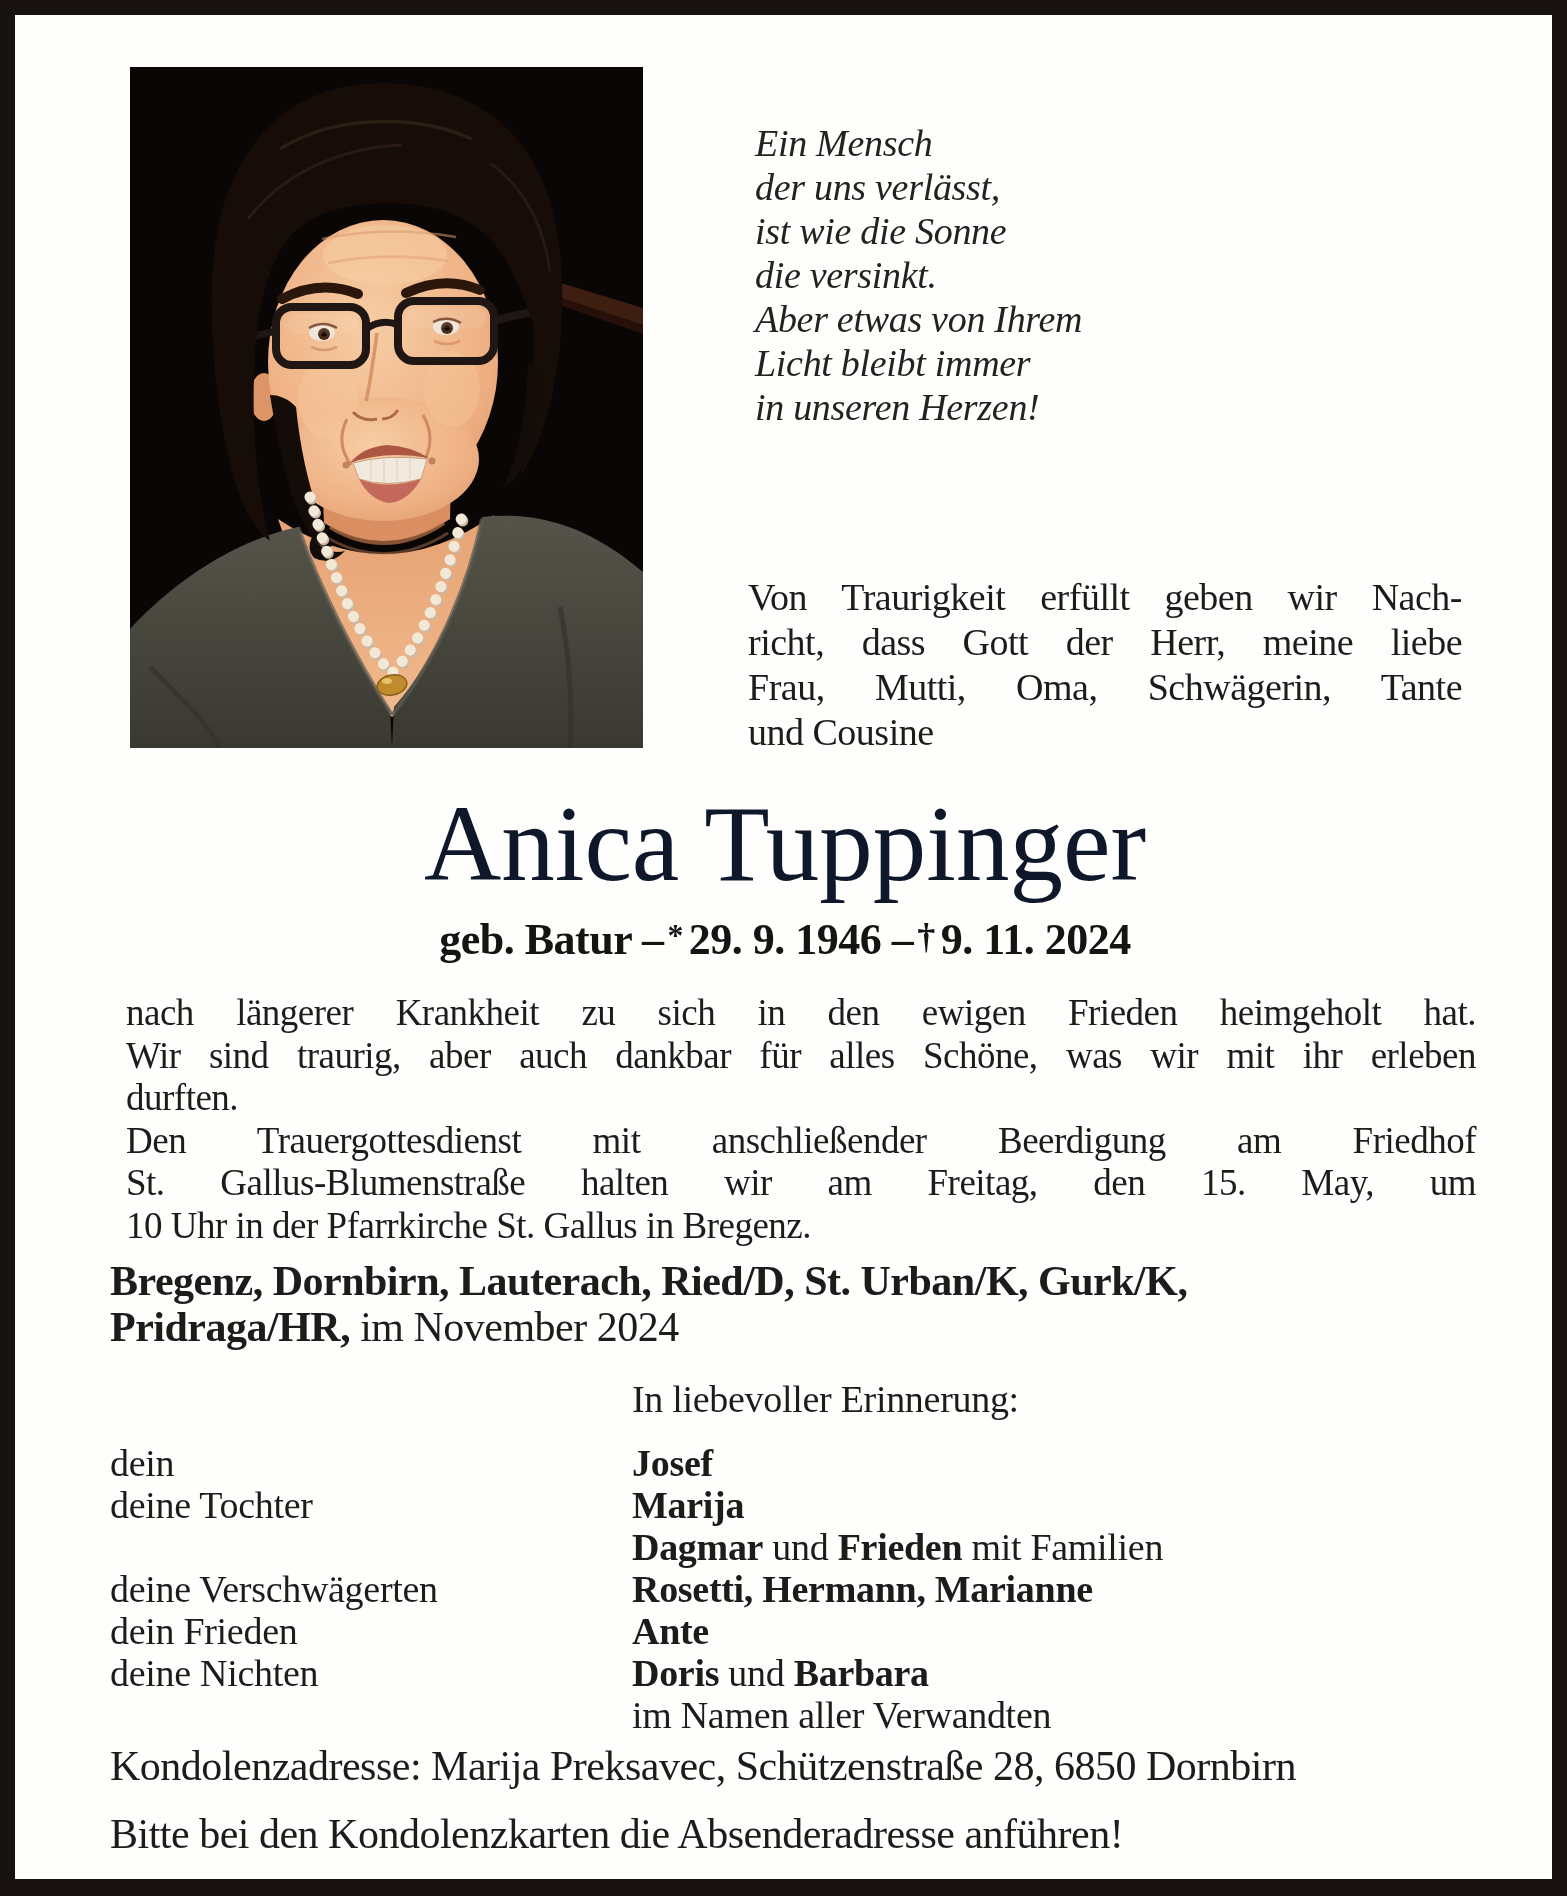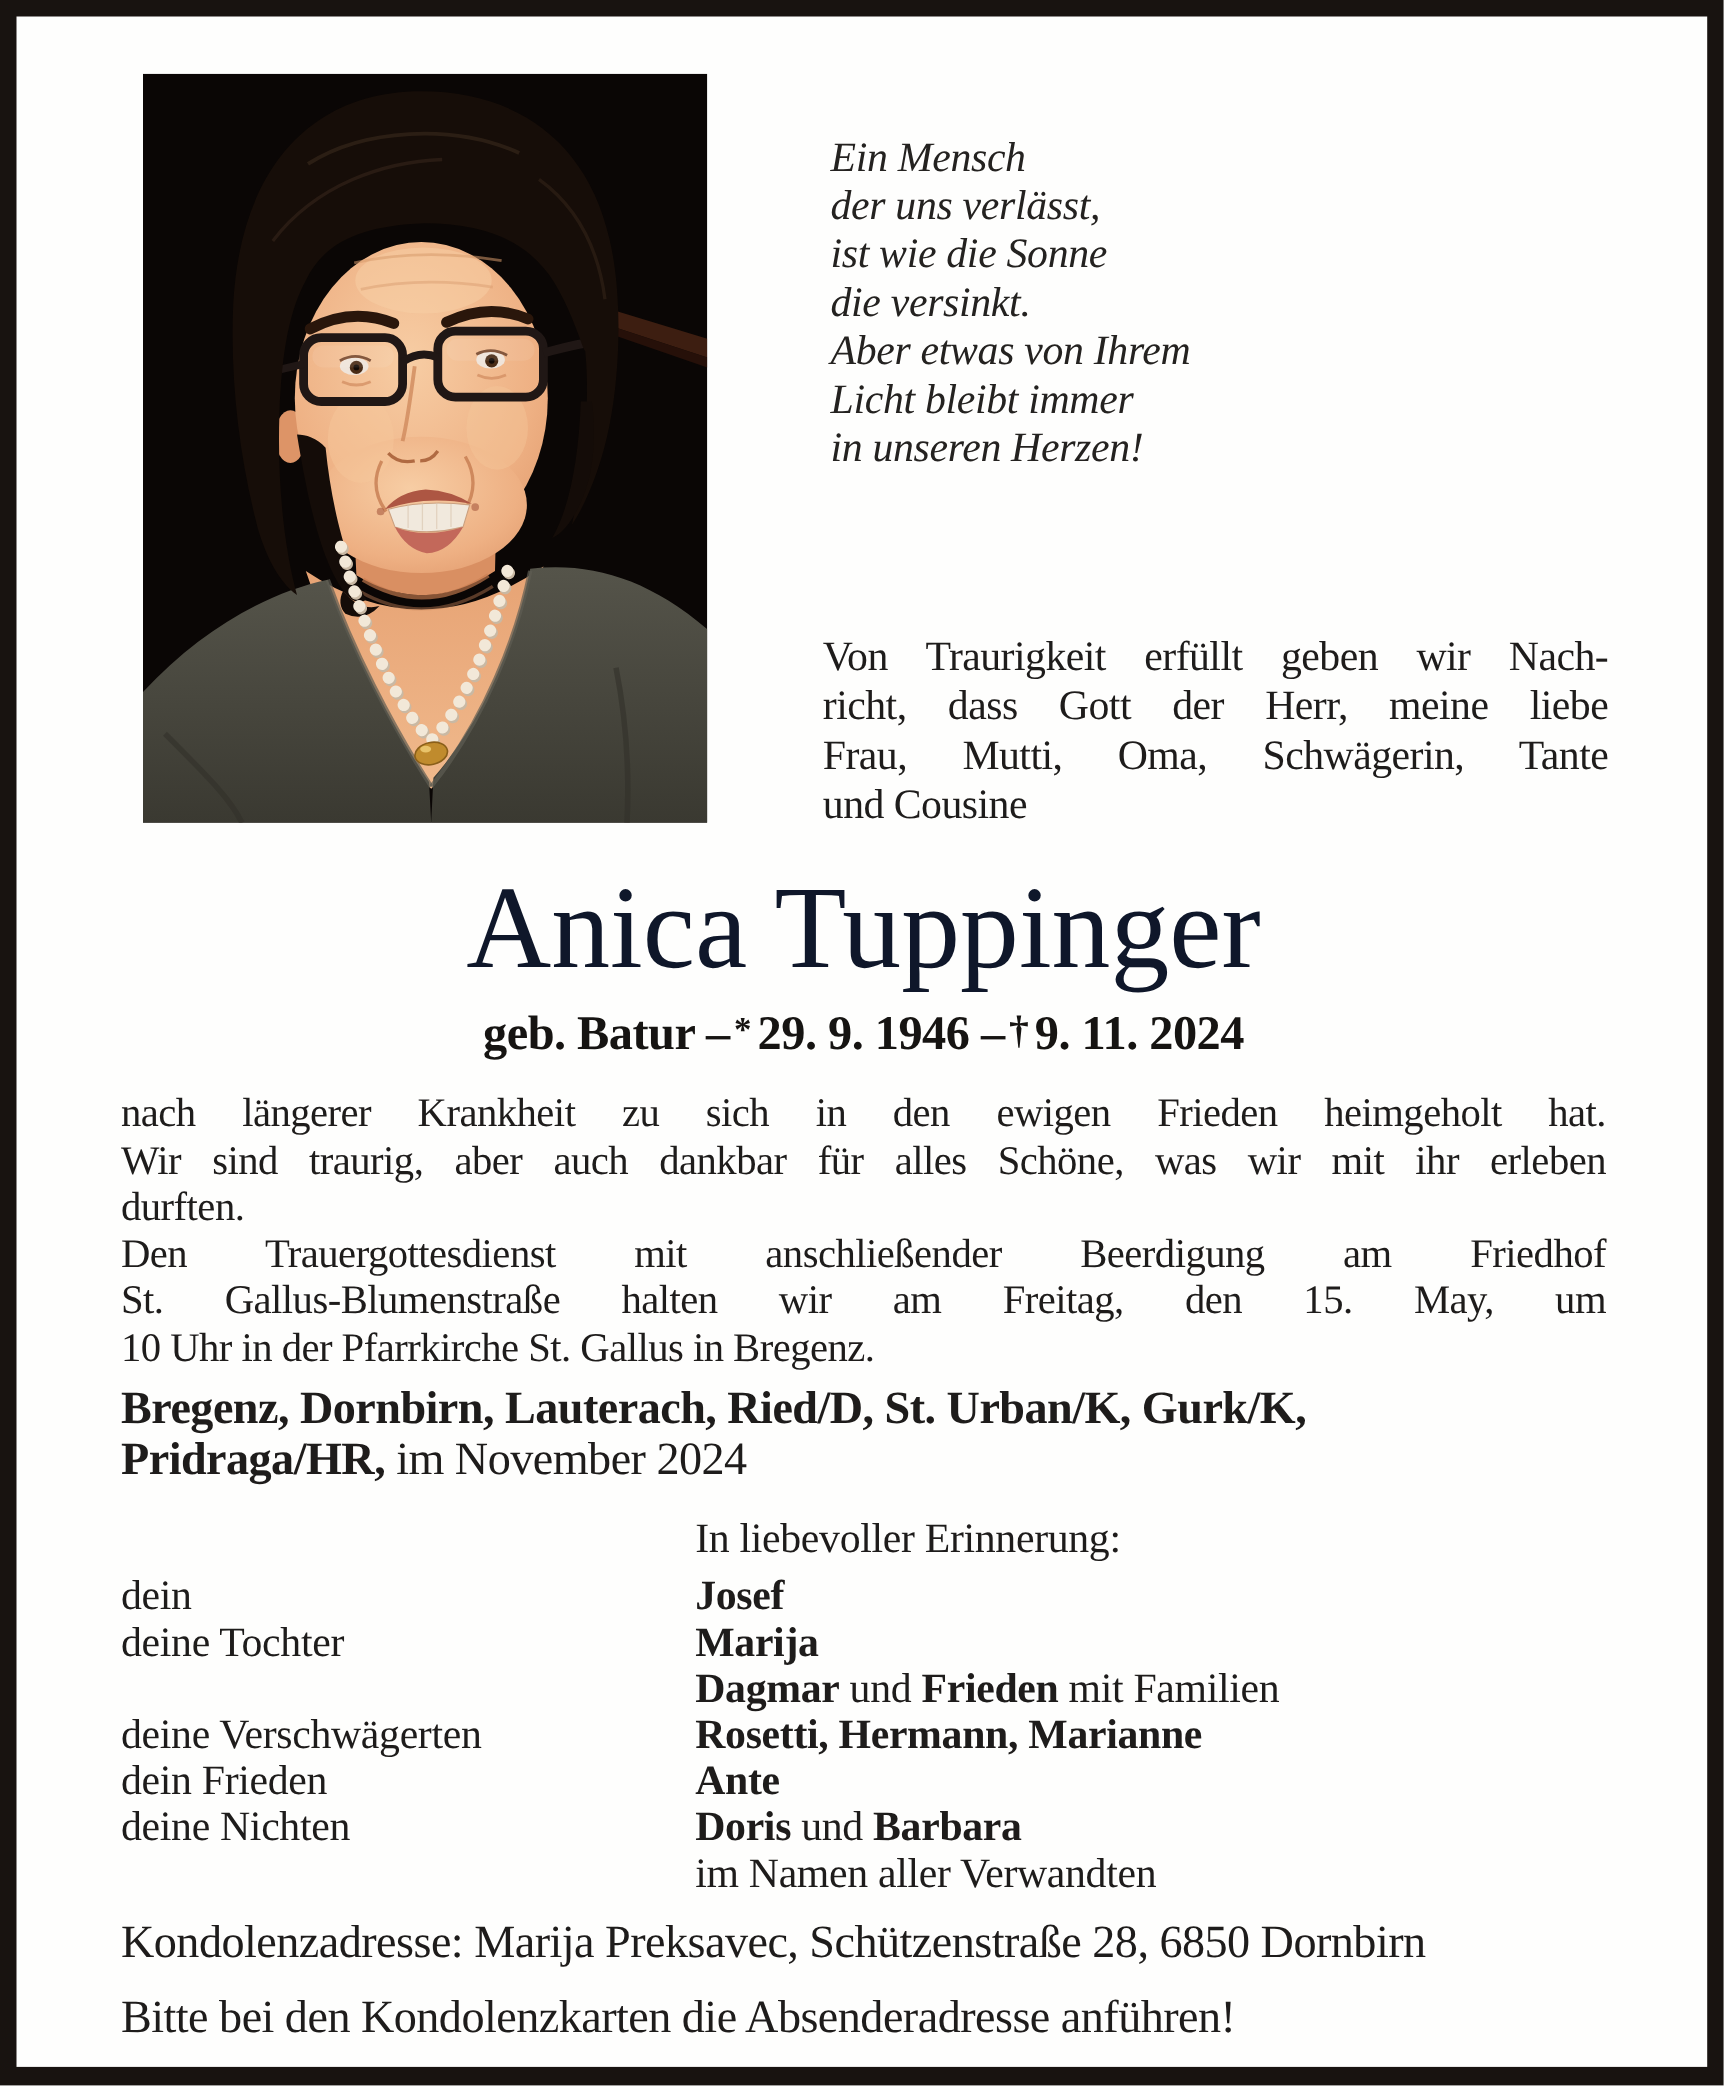--- a/index.html
+++ b/index.html
@@ -23,27 +23,27 @@
 
   .announce{left:733px;top:560px;width:714px;font-size:38px;line-height:45px;letter-spacing:-0.5px;font-family:Liberation Serif, serif;}
   .jline{text-align:justify;text-align-last:justify;text-justify:inter-word;}
 
   .name{left:95px;top:773px;width:1350px;text-align:center;font-size:107px;line-height:112px;white-space:nowrap;color:#0f172a;}
 
   .dates{left:95px;top:899px;width:1350px;text-align:center;font-size:44px;font-weight:700;letter-spacing:-0.5px;color:#161412;}
   .sym{display:inline-block;font-size:0.72em;position:relative;top:-0.24em;margin:0 6px 0 4px;}
   .sym.dagger{font-size:0.82em;top:-0.18em;}
 
-  .bodytext{left:95px;top:977px;width:1350px;font-size:37px;line-height:42.5px;letter-spacing:-0.5px;}
+  .bodytext{left:111px;top:977px;width:1350px;font-size:37px;line-height:42.5px;letter-spacing:-0.5px;}
 
   .cities{left:95px;top:1243px;width:1350px;font-size:42px;line-height:46px;letter-spacing:-0.5px;}
   .cities .bold{font-weight:700;}
 
   .family{left:95px;top:1363px;width:1350px;font-size:38px;line-height:42px;letter-spacing:-0.3px;}
-  .family .intro{margin-left:522px;margin-bottom:10px;}
+  .family .intro{margin-left:522px;margin-bottom:22px;}
   .frow{display:flex;}
   .flabel{flex:0 0 522px;box-sizing:border-box;padding-right:14px;text-align:left;}
   .fnames{flex:1 1 auto;}
   .fnames b{font-weight:700;}
   .outro{margin-left:522px;}
 
   .kond{left:95px;top:1727px;width:1400px;font-size:42px;letter-spacing:-0.5px;white-space:nowrap;}
   .bitte{left:95px;top:1795px;width:1400px;font-size:42px;letter-spacing:-0.5px;white-space:nowrap;}
 </style>
 </head>

